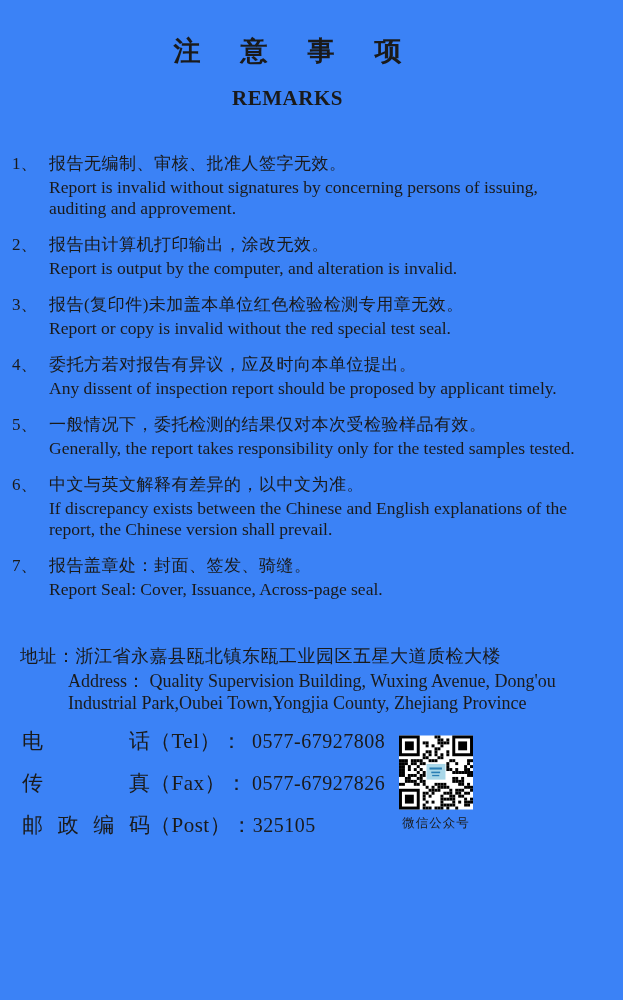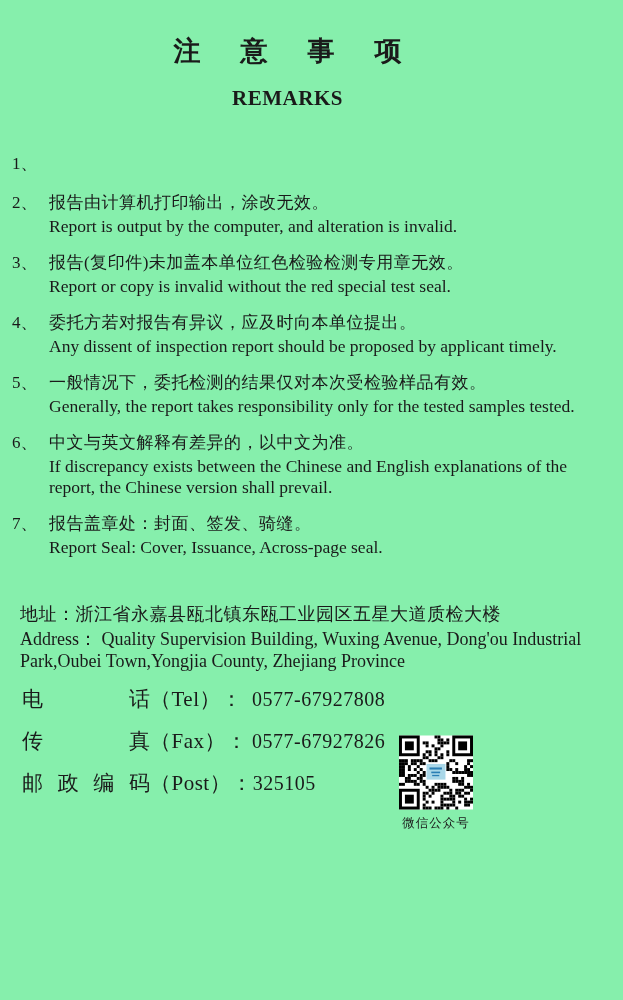--- a/index.html
+++ b/index.html
@@ -3,39 +3,39 @@
 <meta charset="utf-8">
 <style>
   html,body{margin:0;padding:0;}
   body{
     width:623px;height:1000px;
     background:#ffffff;
     font-family:"Liberation Serif","DejaVu Serif",serif;
     color:#1a1a1a;
     -webkit-font-smoothing:antialiased;
   }
-  .page{position:relative;width:623px;height:1000px;background:#86efac;overflow:hidden;}
+  .page{position:relative;width:623px;height:1000px;background:#3b82f6;overflow:hidden;}
 
   
   .header{margin-top:34px;text-align:center;transform:translateX(-24px);}
   .title-zh{font-size:27px;font-weight:bold;letter-spacing:40px;margin-right:-40px;line-height:34px;}
   .title-en{margin-top:17px;font-size:21px;font-weight:bold;letter-spacing:0.5px;line-height:26px;}
 
   
   .list{margin:39px 0 0 12px;}
   .item{display:flex;margin-bottom:12px;}
   .num{flex:0 0 37px;font-size:17px;line-height:27px;}
   .texts{max-width:535px;}
   .zh{font-size:17px;line-height:27px;letter-spacing:0.5px;}
   .en{font-size:17.5px;line-height:21px;}
 
   
   .address{margin:42px 0 0 20px;max-width:572px;}
   .addr-zh{font-size:18px;line-height:28px;letter-spacing:0.5px;}
-  .addr-en{font-size:18px;line-height:22px;}
+  .addr-en{font-size:18px;line-height:22px;margin-left:48px;}
 
   
   .contacts{margin:14px 0 12px 22px;}
   .contact-row{margin-bottom:16px;font-size:21px;line-height:26px;white-space:nowrap;}
   .c-label{display:inline-block;min-width:230px;}
   .c-zh{display:inline-block;width:128px;text-align:justify;text-align-last:justify;letter-spacing:0;vertical-align:bottom;}
   .c-paren{letter-spacing:0.5px;}
   .c-value{font-size:20px;letter-spacing:0.5px;}
 
   
@@ -49,20 +49,24 @@
 <div class="page">
 
   <div class="header">
     <div class="title-zh">注意事项</div>
     <div class="title-en">REMARKS</div>
   </div>
 
   <div class="list">
     <div class="item">
       <div class="num">1、</div>
+      <div class="texts">
+        <div class="zh">报告无编制、审核、批准人签字无效。</div>
+        <div class="en">Report is invalid without signatures by concerning persons of issuing, auditing and approvement.</div>
+      </div>
     </div>
     <div class="item">
       <div class="num">2、</div>
       <div class="texts">
         <div class="zh">报告由计算机打印输出，涂改无效。</div>
         <div class="en">Report is output by the computer, and alteration is invalid.</div>
       </div>
     </div>
     <div class="item">
       <div class="num">3、</div>

